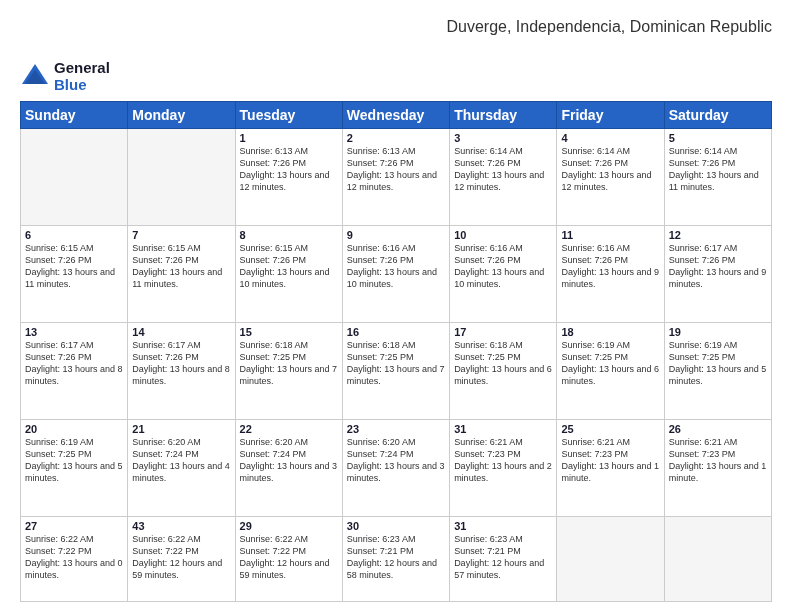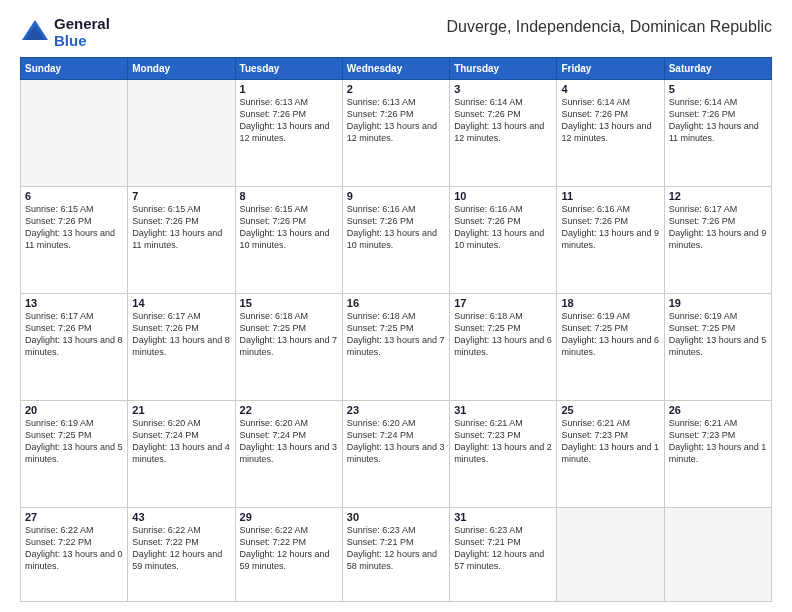--- a/index.html
+++ b/index.html
@@ -20,20 +20,21 @@
     .header {
       display: flex;
       justify-content: space-between;
       align-items: flex-start;
       margin-bottom: 8px;
     }
     .logo {
       display: flex;
       align-items: center;
       gap: 4px;
+      margin-top: 44px;
     }
     .logo-text {
       display: flex;
       flex-direction: column;
       line-height: 1.1;
     }
     .logo-general {
       font-size: 15px;
       font-weight: bold;
       color: #1a1a2e;
@@ -64,21 +65,21 @@
     .calendar {
       flex: 1;
       border: 1px solid #ccc;
       border-collapse: collapse;
       width: 100%;
       table-layout: fixed;
     }
     .calendar th {
       background: #2563c4;
       color: #fff;
-      font-size: 10px;
+      font-size: 14px;
       font-weight: bold;
       padding: 5px 4px;
       text-align: left;
       border: 1px solid #1a4fa0;
       margin-left: 41px;
     }
     .calendar td {
       vertical-align: top;
       border: 1px solid #ccc;
       padding: 3px 4px;

